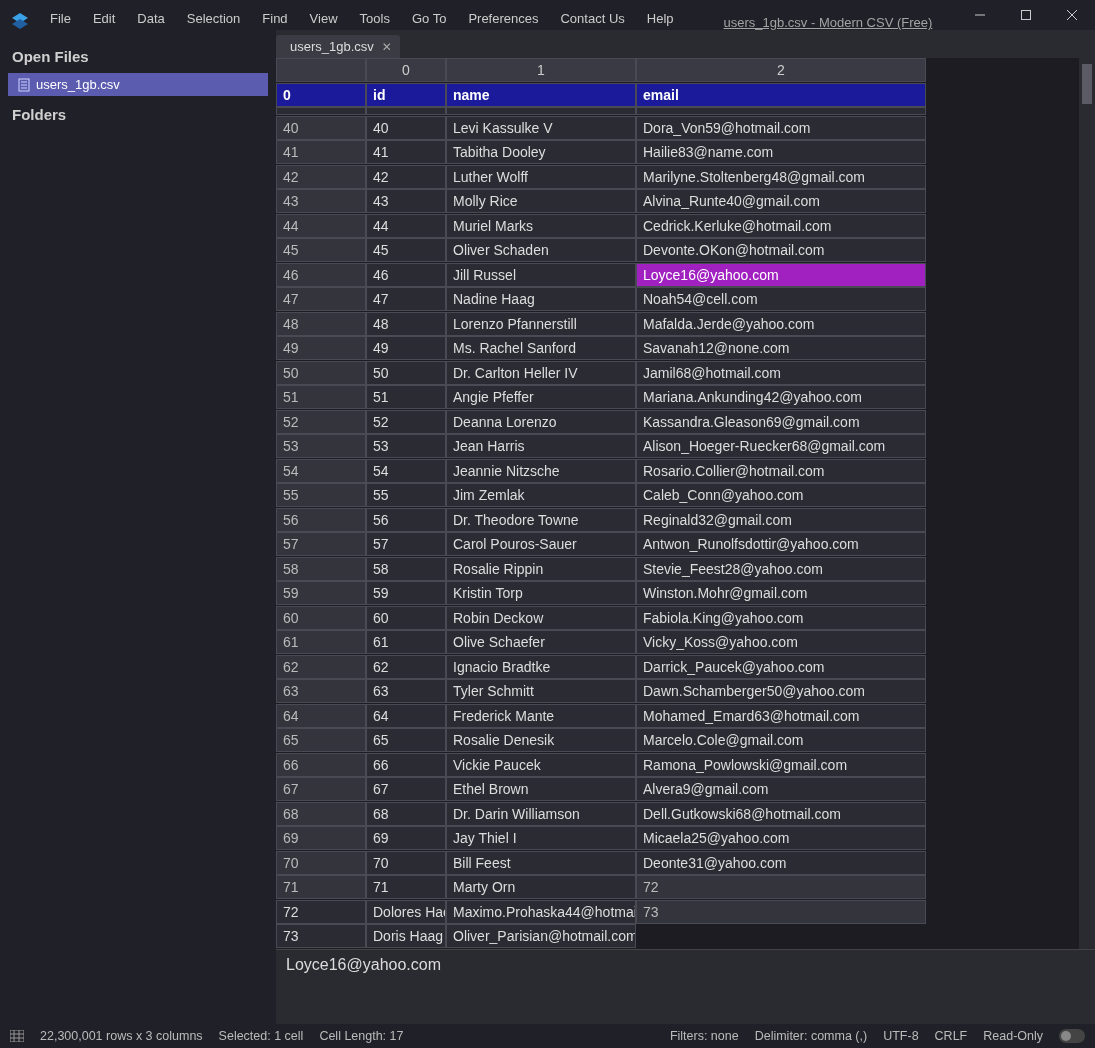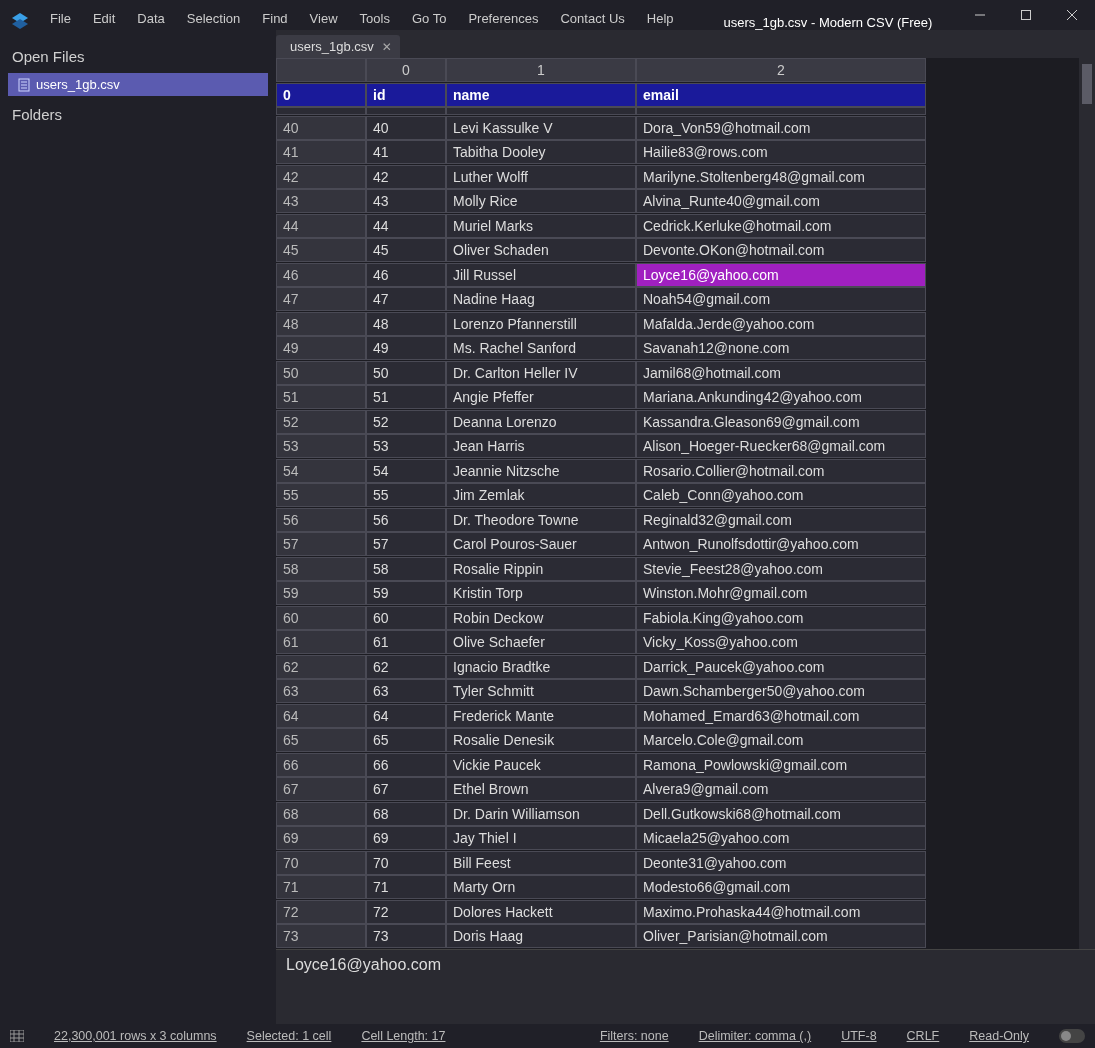--- a/index.html
+++ b/index.html
@@ -1,43 +1,43 @@
 <!DOCTYPE html>
 <html><head>
 <meta charset="utf-8">
 <style>
 * { margin: 0; padding: 0; box-sizing: border-box; font-family: "Segoe UI", Tahoma, sans-serif; }
 body { background: #1a1a1f; color: #e0e0e0; width: 1095px; height: 1048px; overflow: hidden; display: flex; flex-direction: column; }
 .titlebar { height: 30px; background: #202028; display: flex; align-items: flex-end; font-size: 13px; color: #ccc; }
 .titlebar .logo { width: 40px; display: flex; justify-content: center; }
 .titlebar .menu { display: flex; gap: 2px; }
 .titlebar .menu span { padding: 4px 10px; cursor: pointer; }
-.titlebar .title { flex: 1; text-align: left; padding-left: 40px; color: #ffffff; }
+.titlebar .title { flex: 1; text-align: left; padding-left: 40px; color: #a3a3a3; text-decoration: underline; }
 .titlebar .winbtns { display: flex; }
 .titlebar .winbtns div { width: 46px; height: 30px; display: flex; align-items: center; justify-content: center; color: #ccc; }
 .mainrow { display: flex; flex: 1; overflow: hidden; }
 .sidebar { width: 276px; background: #202028; padding: 8px 8px; color: #c8c8c8; font-size: 15px; }
-.sidebar .section { padding: 10px 4px 8px; font-weight: 400; color: #d0d0d0; }
+.sidebar .section { padding: 10px 4px 8px; font-weight: 700; color: #d0d0d0; }
 .sidebar .file-item { background: #5b5bb0; color: #fff; padding: 4px 10px; border-radius: 0; font-size: 13px; display:flex; align-items:center; gap:6px;}
 .content { flex: 1; display: flex; flex-direction: column; background: #1c1c22; }
 .tabbar { height: 28px; background: #2a2a31; display: flex; align-items: flex-end; }
 .tab { background: #3b3b44; padding: 4px 26px 4px 14px; font-size: 13px; position: relative; color: #ddd; border-top-left-radius: 3px; border-top-right-radius: 3px; }
 .tab .close { position: absolute; right: 8px; top: 5px; font-size: 12px; color: #aaa; }
 .gridwrap { flex: 1; overflow: hidden; position: relative; display:flex;}
 .grid { display: grid; grid-template-columns: 90px 80px 190px 290px; font-size: 14px; flex:1;}
 .cell { border: 1px solid #4a4a55; padding: 3px 6px; height: 24px; display: flex; align-items: center; overflow: hidden; white-space: nowrap; }
 .colhdr { background: #3a3a44; color: #ccc; justify-content: center; }
 .rowhdr { background: #34343d; color: #bbb; }
 .hrow { background: #1a1a9a; color: #fff; font-weight: 600; }
 .datarow { background: #2b2b34; color: #ddd; }
 .selcell { background: #a020c0; color: #fff; }
 .scrollbar { width: 16px; background: #2a2a31; display:flex; flex-direction:column; align-items:center;}
 .scrollthumb { width:10px; height:40px; background:#5b5b66; margin-top:6px;}
 .cellpreview { height: 75px; background: #2a2a31; padding: 6px 10px; font-size: 16px; color: #ddd; border-top:1px solid #444;}
-.statusbar { height: 24px; background: #202028; display: flex; align-items: center; font-size: 12.5px; color: #bbb; padding: 0 10px; gap: 30px; text-decoration: underline; }
+.statusbar { height: 24px; background: #202028; display: flex; align-items: center; font-size: 12.5px; color: #bbb; padding: 0 10px; gap: 16px; }
 .statusbar .spacer { flex: 1; }
 .toggle { width:26px; height:14px; background:#444; border-radius:7px; position:relative;}
 .toggle::after{content:"";position:absolute;left:2px;top:2px;width:10px;height:10px;background:#888;border-radius:50%;}
 svg{display:block;}
 </style>
 </head>
 <body>
 
 <div class="titlebar">
   <div class="logo">
@@ -119,21 +119,21 @@
           <div class="cell datarow" style="height: 6px;"></div>
           <div class="cell datarow" style="height: 6px;"></div>
           <div class="cell datarow" style="height: 6px;"></div>
           <div class="cell rowhdr">40</div>
           <div class="cell datarow">40</div>
           <div class="cell datarow">Levi Kassulke V</div>
           <div class="cell datarow">Dora_Von59@hotmail.com</div>
           <div class="cell rowhdr">41</div>
           <div class="cell datarow">41</div>
           <div class="cell datarow">Tabitha Dooley</div>
-          <div class="cell datarow">Hailie83@rows.com</div>
+          <div class="cell datarow">Hailie83@name.com</div>
           <div class="cell rowhdr">42</div>
           <div class="cell datarow">42</div>
           <div class="cell datarow">Luther Wolff</div>
           <div class="cell datarow">Marilyne.Stoltenberg48@gmail.com</div>
           <div class="cell rowhdr">43</div>
           <div class="cell datarow">43</div>
           <div class="cell datarow">Molly Rice</div>
           <div class="cell datarow">Alvina_Runte40@gmail.com</div>
           <div class="cell rowhdr">44</div>
           <div class="cell datarow">44</div>
@@ -143,21 +143,21 @@
           <div class="cell datarow">45</div>
           <div class="cell datarow">Oliver Schaden</div>
           <div class="cell datarow">Devonte.OKon@hotmail.com</div>
           <div class="cell rowhdr">46</div>
           <div class="cell datarow">46</div>
           <div class="cell datarow">Jill Russel</div>
           <div class="cell datarow selcell">Loyce16@yahoo.com</div>
           <div class="cell rowhdr">47</div>
           <div class="cell datarow">47</div>
           <div class="cell datarow">Nadine Haag</div>
-          <div class="cell datarow">Noah54@gmail.com</div>
+          <div class="cell datarow">Noah54@cell.com</div>
           <div class="cell rowhdr">48</div>
           <div class="cell datarow">48</div>
           <div class="cell datarow">Lorenzo Pfannerstill</div>
           <div class="cell datarow">Mafalda.Jerde@yahoo.com</div>
           <div class="cell rowhdr">49</div>
           <div class="cell datarow">49</div>
           <div class="cell datarow">Ms. Rachel Sanford</div>
           <div class="cell datarow">Savanah12@none.com</div>
           <div class="cell rowhdr">50</div>
           <div class="cell datarow">50</div>
@@ -239,21 +239,20 @@
           <div class="cell datarow">69</div>
           <div class="cell datarow">Jay Thiel I</div>
           <div class="cell datarow">Micaela25@yahoo.com</div>
           <div class="cell rowhdr">70</div>
           <div class="cell datarow">70</div>
           <div class="cell datarow">Bill Feest</div>
           <div class="cell datarow">Deonte31@yahoo.com</div>
           <div class="cell rowhdr">71</div>
           <div class="cell datarow">71</div>
           <div class="cell datarow">Marty Orn</div>
-          <div class="cell datarow">Modesto66@gmail.com</div>
           <div class="cell rowhdr">72</div>
           <div class="cell datarow">72</div>
           <div class="cell datarow">Dolores Hackett</div>
           <div class="cell datarow">Maximo.Prohaska44@hotmail.com</div>
           <div class="cell rowhdr">73</div>
           <div class="cell datarow">73</div>
           <div class="cell datarow">Doris Haag</div>
           <div class="cell datarow">Oliver_Parisian@hotmail.com</div>
         </div>
       <div class="scrollbar">

